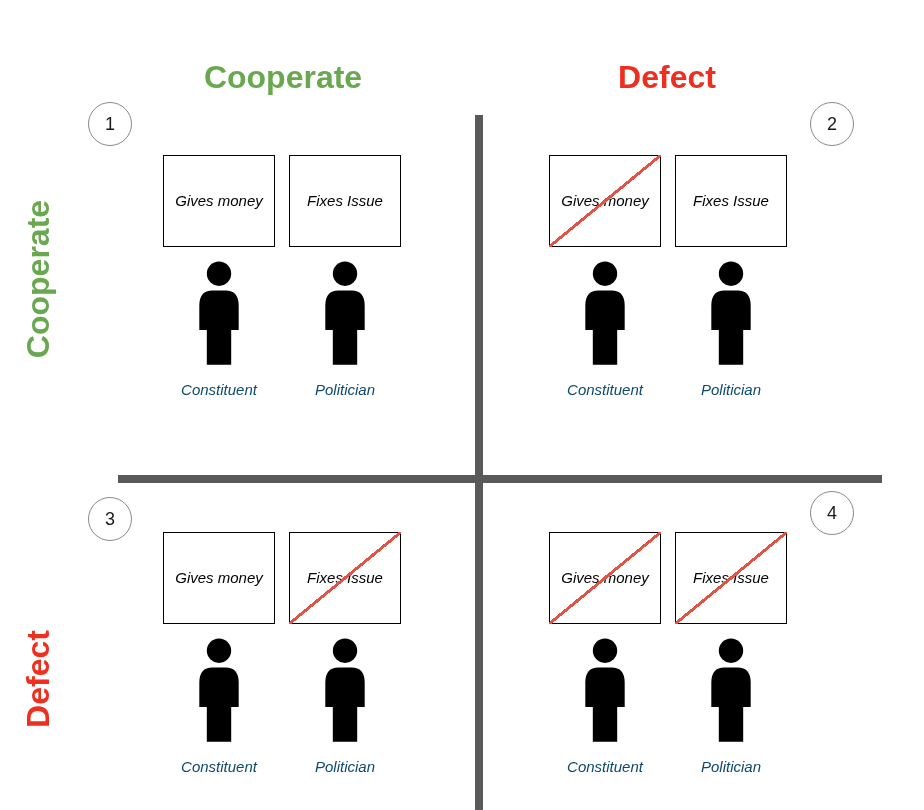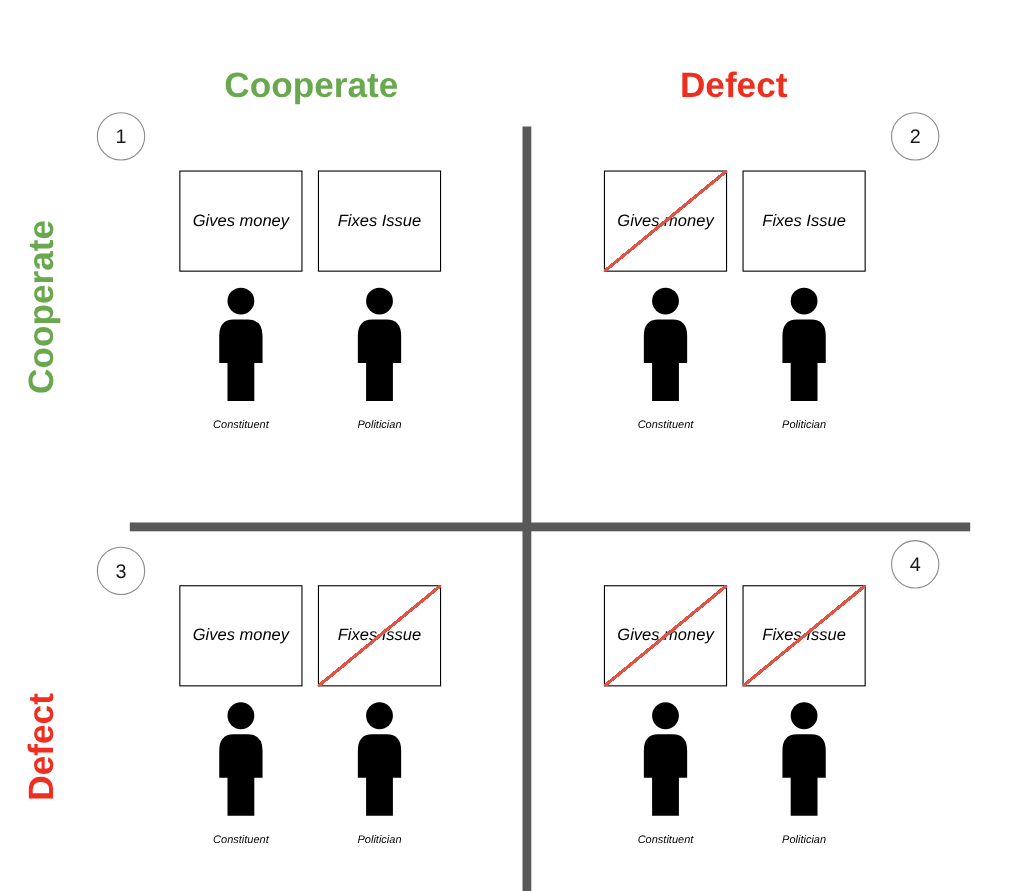--- a/index.html
+++ b/index.html
@@ -95,22 +95,22 @@
     width: 60px;
     height: 110px;
     display: flex;
     align-items: center;
     justify-content: center;
   }
   .person svg { width: 100%; height: 100%; fill: #000000; }
   .actor-label {
     margin-top: 12px;
     font-style: italic;
-    font-size: 10px;
-    color: #000000;
+    font-size: 15px;
+    color: #0c4a6e;
     white-space: nowrap;
   }
 </style>
 </head>
 <body>
 
 <div class="canvas">
 
   <div class="col-header green" style="left:283px; top:12px;">Cooperate</div>
   <div class="col-header red" style="left:667px; top:12px;">Defect</div>

